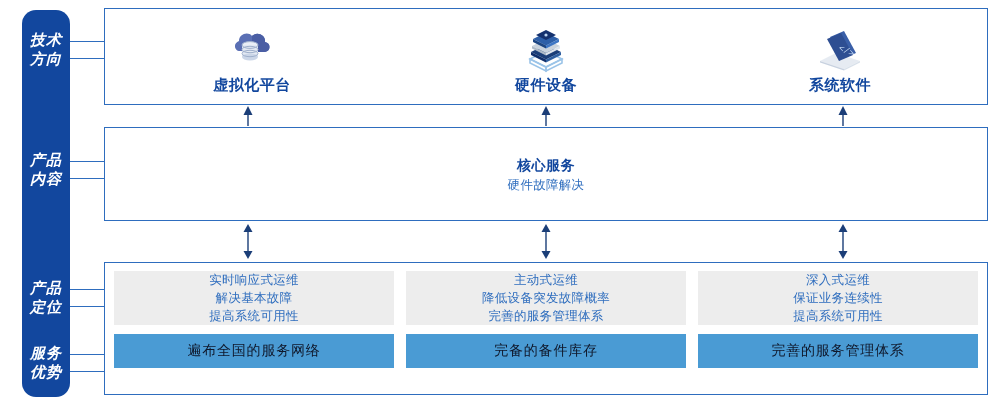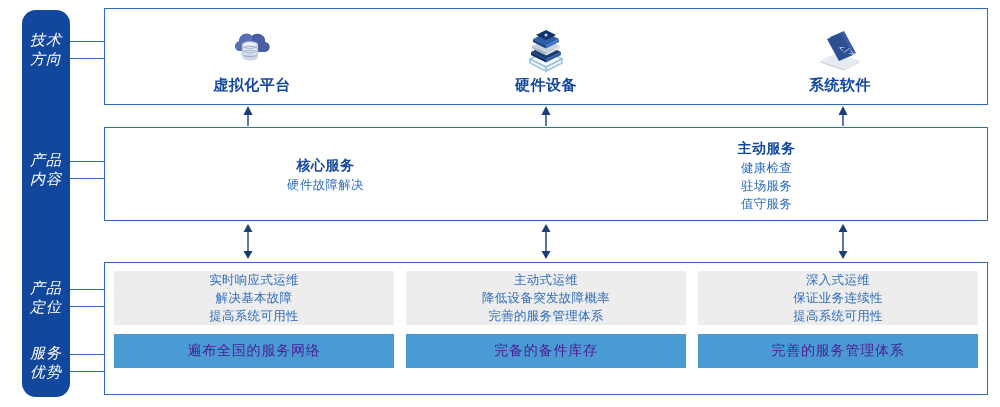--- a/index.html
+++ b/index.html
@@ -26,21 +26,21 @@
     width: 48px;
     height: 387px;
     background: #12479E;
     border-radius: 14px;
   }
   .rail-label {
     position: absolute;
     left: 22px;
     width: 48px;
     color: #ffffff;
-    font-weight: normal;
+    font-weight: bold;
     font-style: italic;
     font-size: 15px;
     line-height: 19px;
     text-align: center;
     letter-spacing: 1px;
   }
   .rail-label .l1, .rail-label .l2 { display: block; }
 
   
   .conn {
@@ -151,21 +151,21 @@
     line-height: 18px;
     letter-spacing: 0.3px;
   }
   .adv-bar {
     margin-top: 9px;
     height: 34px;
     background: #4A9BD4;
     display: flex;
     align-items: center;
     justify-content: center;
-    color: #4c1d95;
+    color: #0f172a;
     font-size: 14px;
     letter-spacing: 0.8px;
   }
 
   
   .arrow {
     position: absolute;
     width: 14px;
   }
   .arrow svg { display: block; }
@@ -292,26 +292,20 @@
   </div>
 
   <div class="panel" id="panel-content">
     <div class="content-row">
 
       <div class="content-cell">
         <div class="content-title">核心服务</div>
         <div class="content-item">硬件故障解决</div>
       </div>
 
-      <div class="content-cell anchor-top">
-        <div class="content-title">主动服务</div>
-        <div class="content-item">健康检查</div>
-        <div class="content-item">驻场服务</div>
-        <div class="content-item">值守服务</div>
-      </div>
 
 
     </div>
   </div>
 
   <div class="arrow" style="left:241px; top:224px;">
     <svg width="14" height="35" viewBox="0 0 14 35">
       <line x1="7" y1="5" x2="7" y2="30" stroke="#1B3E78" stroke-width="1.4"></line>
       <polygon points="7,0 11.5,8 2.5,8" fill="#1B3E78"></polygon>
       <polygon points="7,35 11.5,27 2.5,27" fill="#1B3E78"></polygon>

